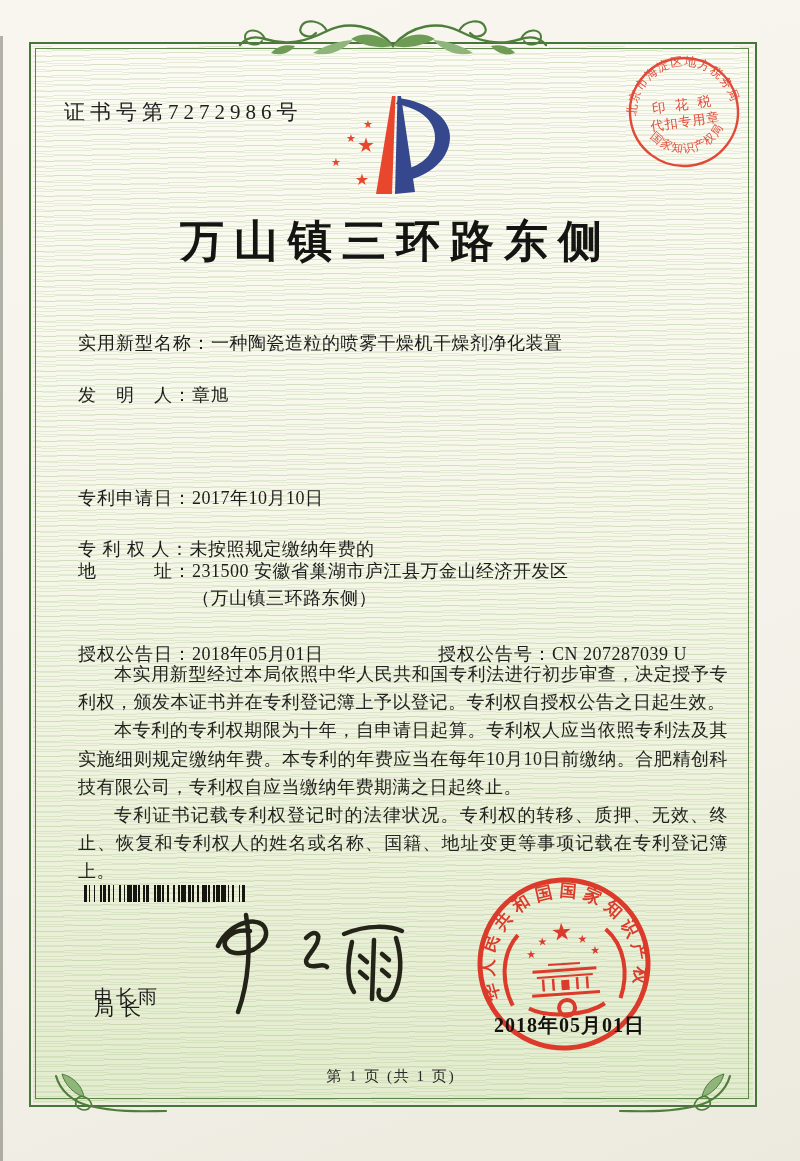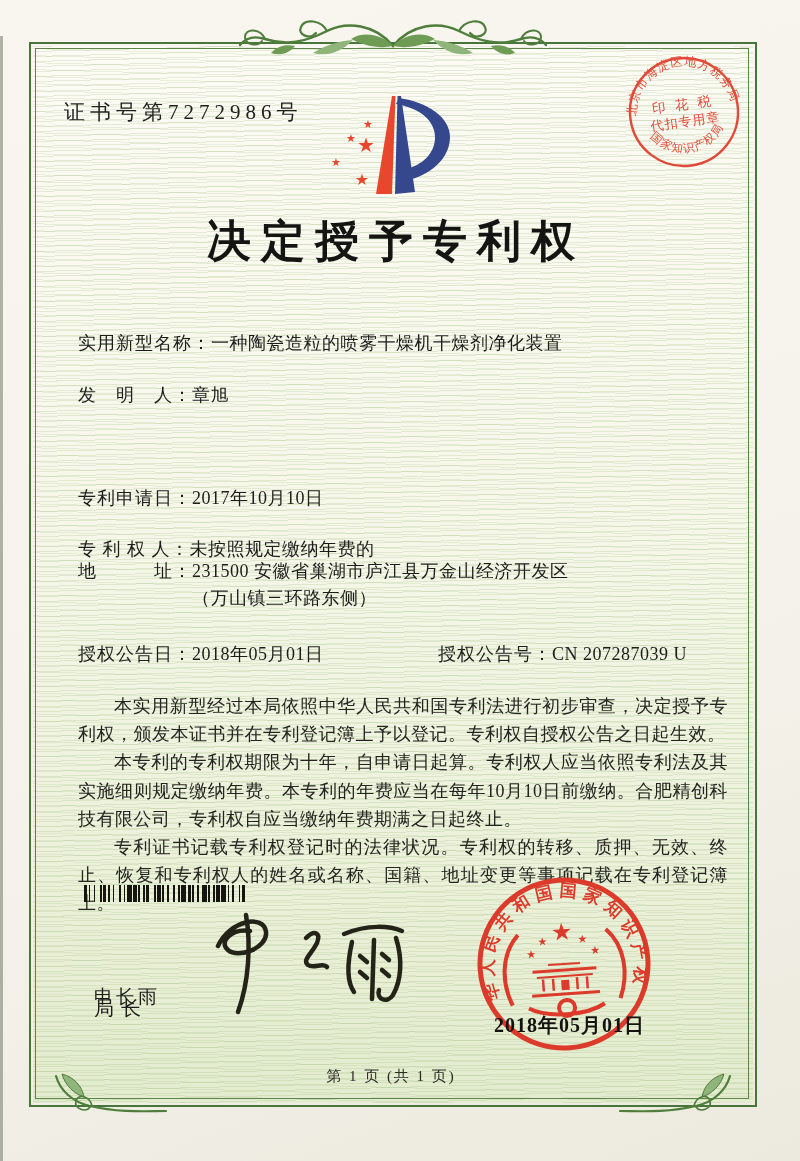--- a/index.html
+++ b/index.html
@@ -25,21 +25,21 @@
   .cert-no{position:absolute;left:64px;top:98px;font-size:21px;color:#20201e;letter-spacing:5px}
   .title{position:absolute;left:29px;top:212px;width:724px;text-align:center;
     font-size:44px;font-weight:bold;color:#141412;letter-spacing:10px;text-indent:10px}
 
   .field-row{position:absolute;left:78px;font-size:18px;color:#1c1c1a;line-height:27px}
   .field-row .label{display:inline-block;white-space:pre;letter-spacing:1px}
   .field-row .value{letter-spacing:.5px}
   .field-row .value.wrap{display:inline-block;width:402px;vertical-align:top}
   .grant-right{position:absolute;left:360px;top:0;white-space:pre}
 
-  .paragraphs{position:absolute;left:78px;top:692px;width:650px;text-align:justify}
+  .paragraphs{position:absolute;left:78px;top:660px;width:650px;text-align:justify}
   .paragraphs p{margin:0;text-indent:2em;font-size:18px;line-height:28.2px;color:#23231f;letter-spacing:.5px}
 
   .barcode{position:absolute;left:84px;top:885px;width:214px;height:17px;display:flex;overflow:hidden}
   .barcode span{display:block;height:100%;flex:0 0 auto}
   .barcode .bar{background:#17150f}
 
   .director-title{position:absolute;left:94px;top:995px;font-size:20px;color:#1c1c1a;letter-spacing:7px}
   .director-name{position:absolute;left:94px;top:984px;font-size:19px;color:#1c1c1a;letter-spacing:3px}
 
   .seal-date{position:absolute;left:494px;top:1012px;font-size:20px;font-weight:bold;
@@ -109,21 +109,21 @@
     <text font-size="12" fill="#e14a38" letter-spacing="1">
       <textPath href="#taxTop" startOffset="50%" text-anchor="middle">北京市海淀区地方税务局</textPath>
     </text>
     <text x="60" y="57" font-size="13.5" fill="#e14a38" text-anchor="middle" letter-spacing="3">印 花 税</text>
     <text x="60" y="74" font-size="13" fill="#e14a38" text-anchor="middle" letter-spacing="1">代扣专用章</text>
     <text font-size="11.5" fill="#e14a38" letter-spacing="1">
       <textPath href="#taxBot" startOffset="50%" text-anchor="middle">国家知识产权局</textPath>
     </text>
   </svg>
 
-  <div class="title">决定授予专利权</div>
+  <div class="title">万山镇三环路东侧</div>
 
   <div class="field-row" style="top:330px">
     <span class="label">实用新型名称：</span><span class="value">一种陶瓷造粒的喷雾干燥机干燥剂净化装置</span>
   </div>
   <div class="field-row" style="top:382px">
     <span class="label">发　明　人：</span><span class="value">章旭</span>
   </div>
   <div class="field-row" style="top:485px">
     <span class="label">专利申请日：</span><span class="value">2017年10月10日</span>
   </div>

